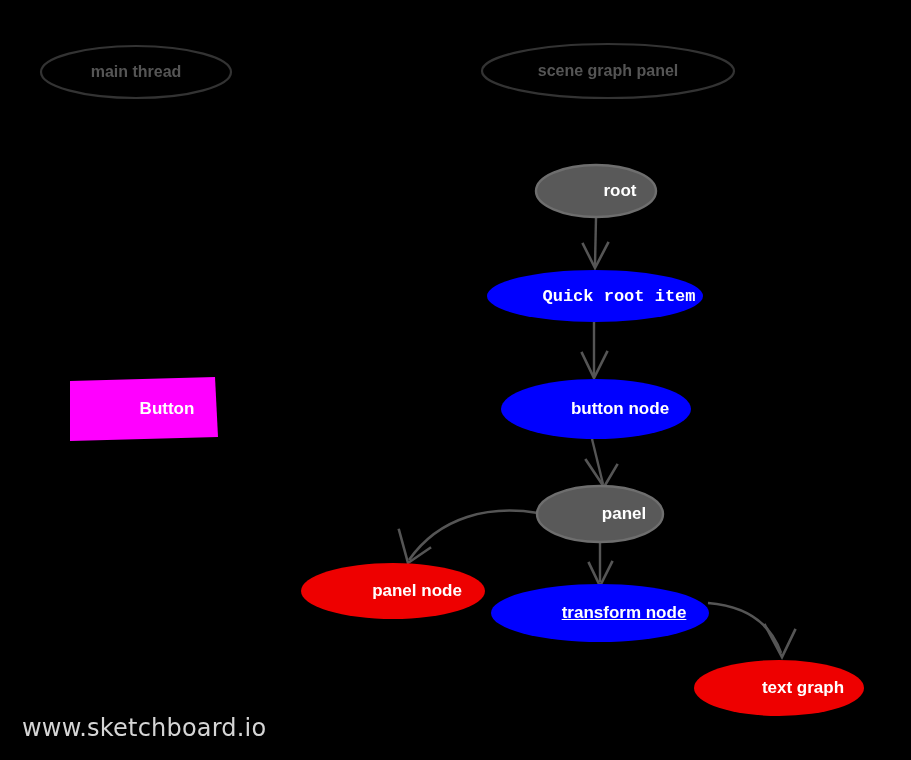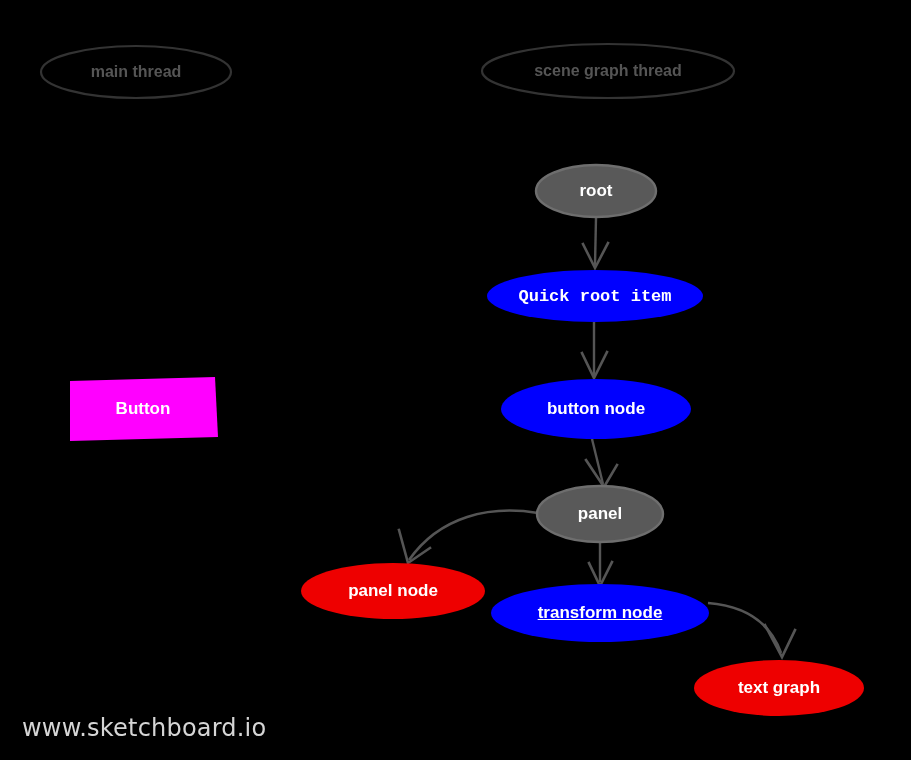--- a/index.html
+++ b/index.html
@@ -28,20 +28,21 @@
     align-items: center;
     justify-content: center;
     text-align: center;
     pointer-events: none;
     white-space: nowrap;
   }
   .label-white {
     color: #ffffff;
     font-weight: bold;
     font-size: 17px;
+    margin-left: 24px;
   }
   .label-thread {
     color: #555555;
     font-weight: bold;
     font-size: 16px;
   }
   .watermark {
     position: absolute;
     left: 22px;
     top: 714px;
@@ -103,21 +104,21 @@
 
     <ellipse cx="600" cy="613" rx="109" ry="29" fill="#0000ff" stroke="none"></ellipse>
 
     <ellipse cx="779" cy="688" rx="85" ry="28" fill="#ee0000" stroke="none"></ellipse>
 
     <path d="M 70 381 L 215 377 L 218 437 L 70 441 Z" fill="#ff00ff" stroke="none"></path>
   </svg>
 
   <div class="node-label label-thread" style="left:41px; top:58px; width:190px; height:28px;">main thread</div>
 
-  <div class="node-label label-thread" style="left:482px; top:57px; width:252px; height:28px;">scene graph thread</div>
+  <div class="node-label label-thread" style="left:482px; top:57px; width:252px; height:28px;">scene graph panel</div>
 
   <div class="node-label label-white" style="left:536px; top:177px; width:120px; height:28px;">root</div>
 
   <div class="node-label label-white" style="left:487px; top:282px; width:216px; height:28px;font-family:Liberation Mono, monospace;">Quick root item</div>
 
   <div class="node-label label-white" style="left:501px; top:395px; width:190px; height:28px;">button node</div>
 
   <div class="node-label label-white" style="left:537px; top:500px; width:126px; height:28px;">panel</div>
 
   <div class="node-label label-white" style="left:301px; top:577px; width:184px; height:28px;">panel node</div>

